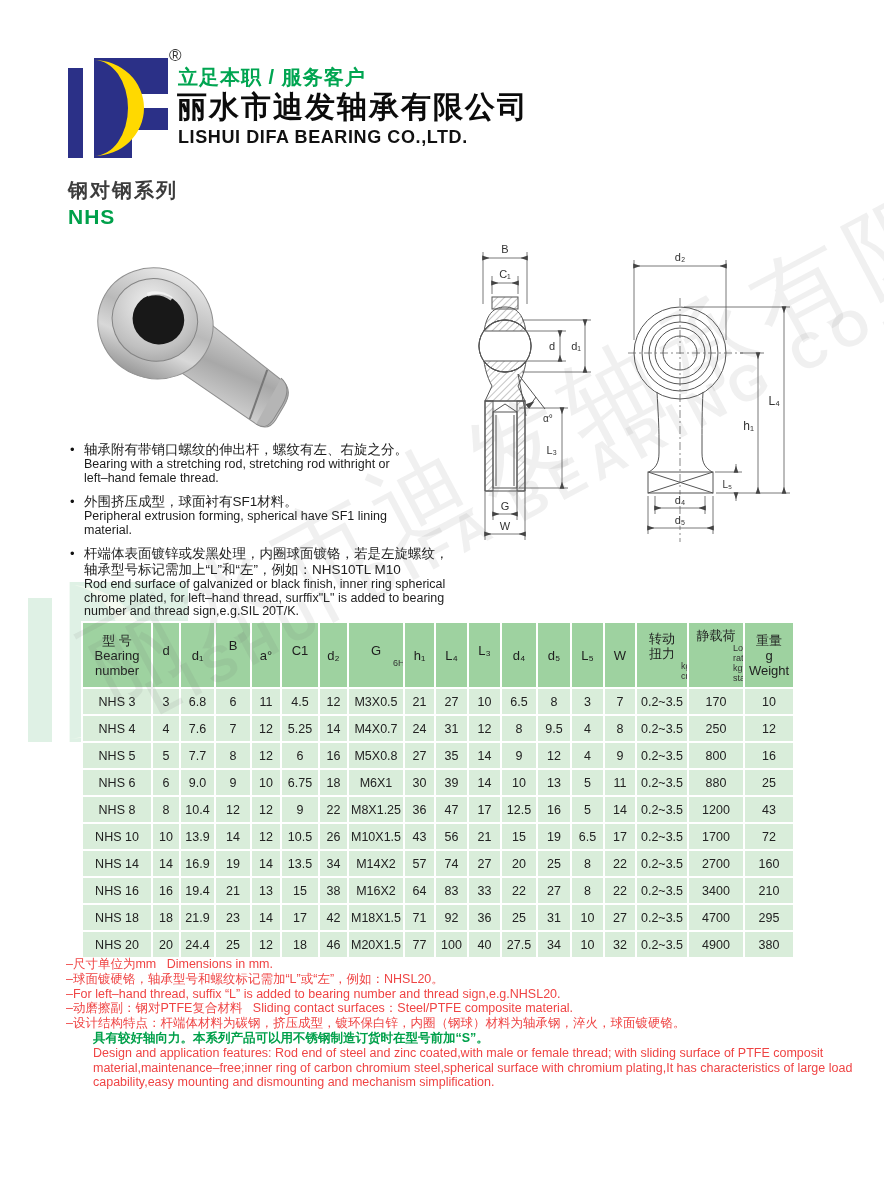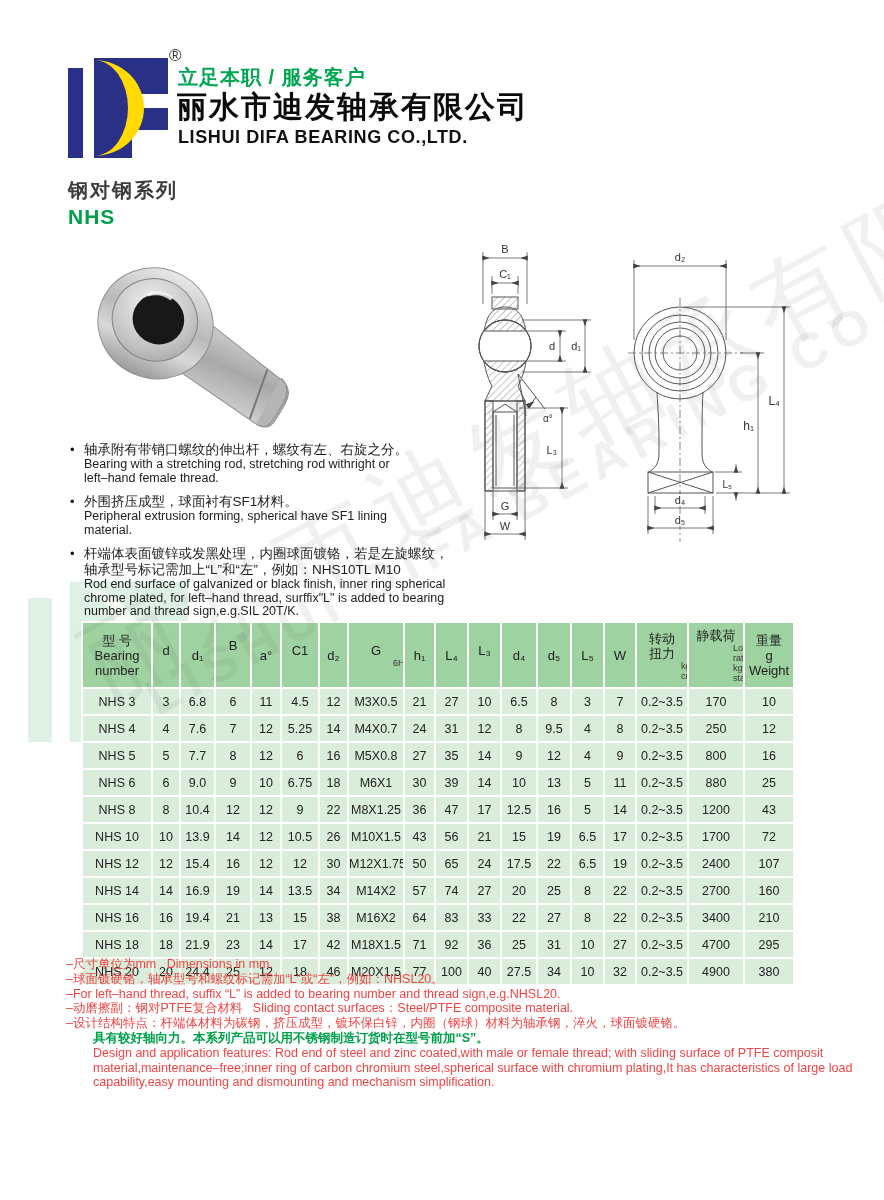--- a/index.html
+++ b/index.html
@@ -464,40 +464,20 @@
               <td>21</td>
               <td>15</td>
               <td>19</td>
               <td>6.5</td>
               <td>17</td>
               <td>0.2~3.5</td>
               <td>1700</td>
               <td>72</td>
             </tr>
             <tr>
-              <td class="c-model">NHS 12</td>
-              <td>12</td>
-              <td>15.4</td>
-              <td>16</td>
-              <td>12</td>
-              <td>12</td>
-              <td>30</td>
-              <td>M12X1.75</td>
-              <td>50</td>
-              <td>65</td>
-              <td>24</td>
-              <td>17.5</td>
-              <td>22</td>
-              <td>6.5</td>
-              <td>19</td>
-              <td>0.2~3.5</td>
-              <td>2400</td>
-              <td>107</td>
-            </tr>
-            <tr>
               <td class="c-model">NHS 14</td>
               <td>14</td>
               <td>16.9</td>
               <td>19</td>
               <td>14</td>
               <td>13.5</td>
               <td>34</td>
               <td>M14X2</td>
               <td>57</td>
               <td>74</td>

